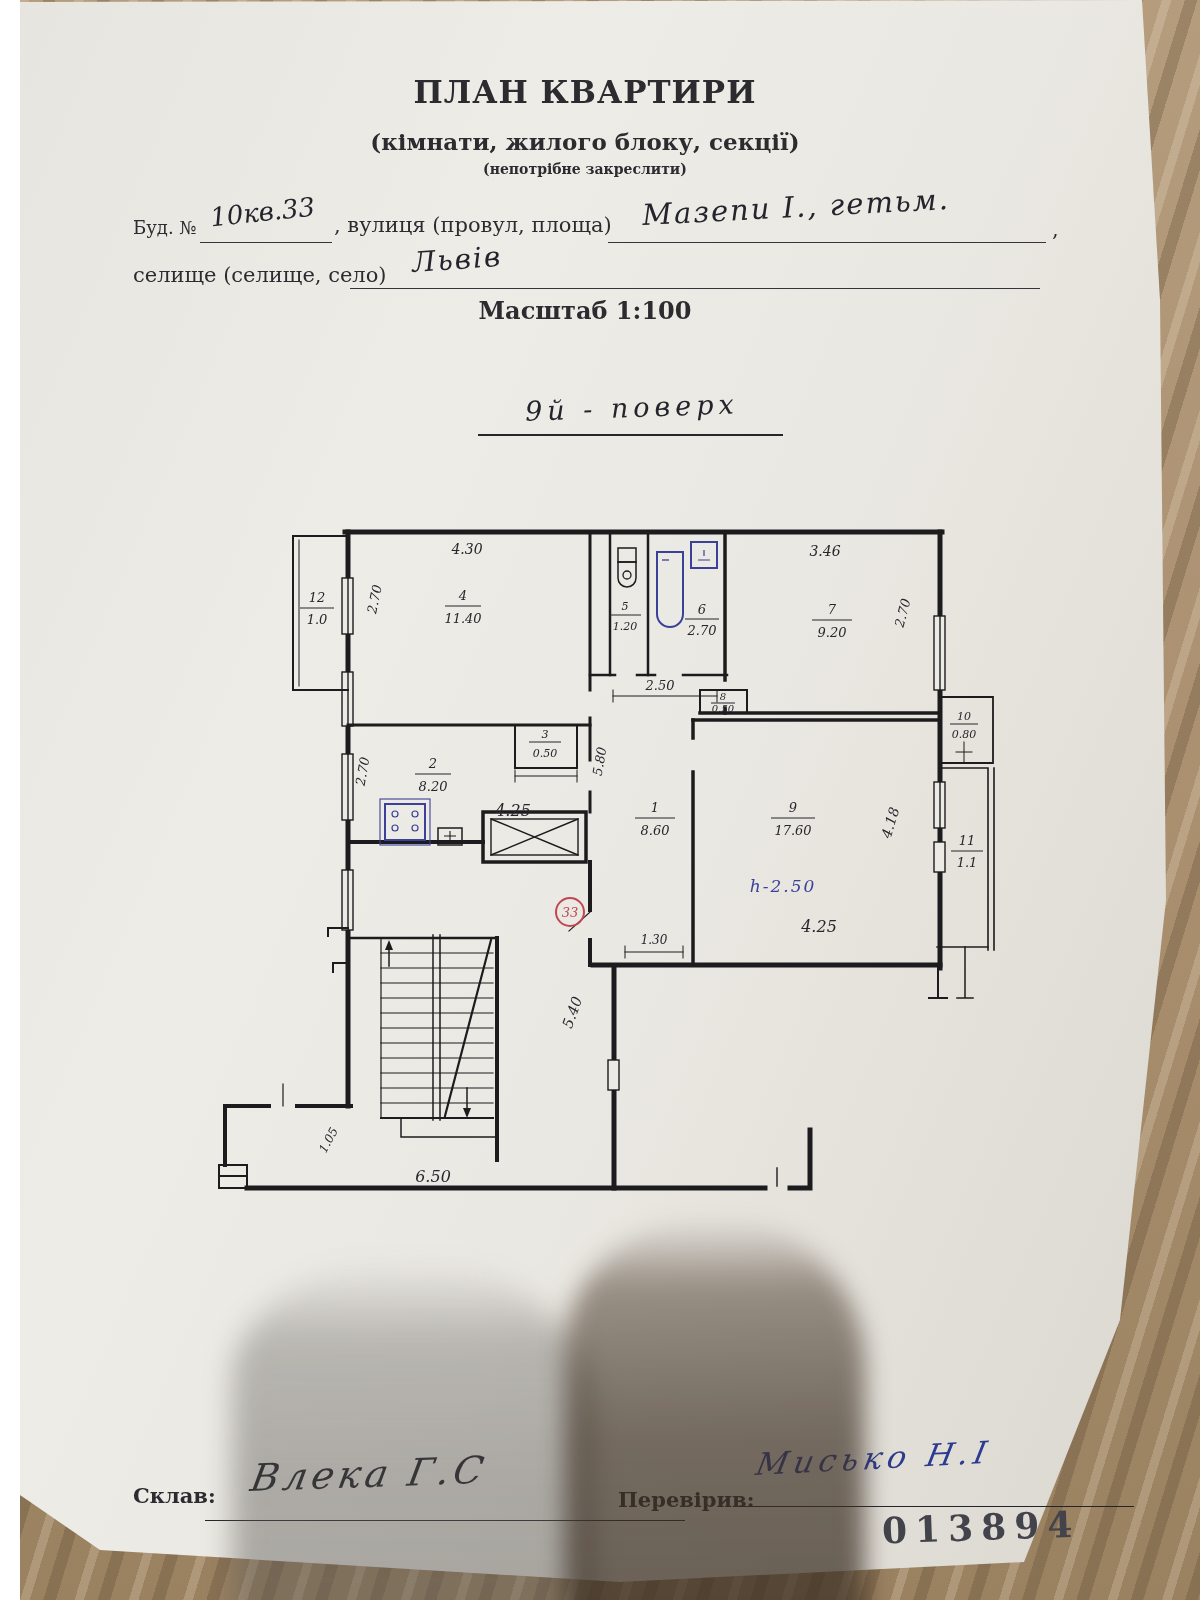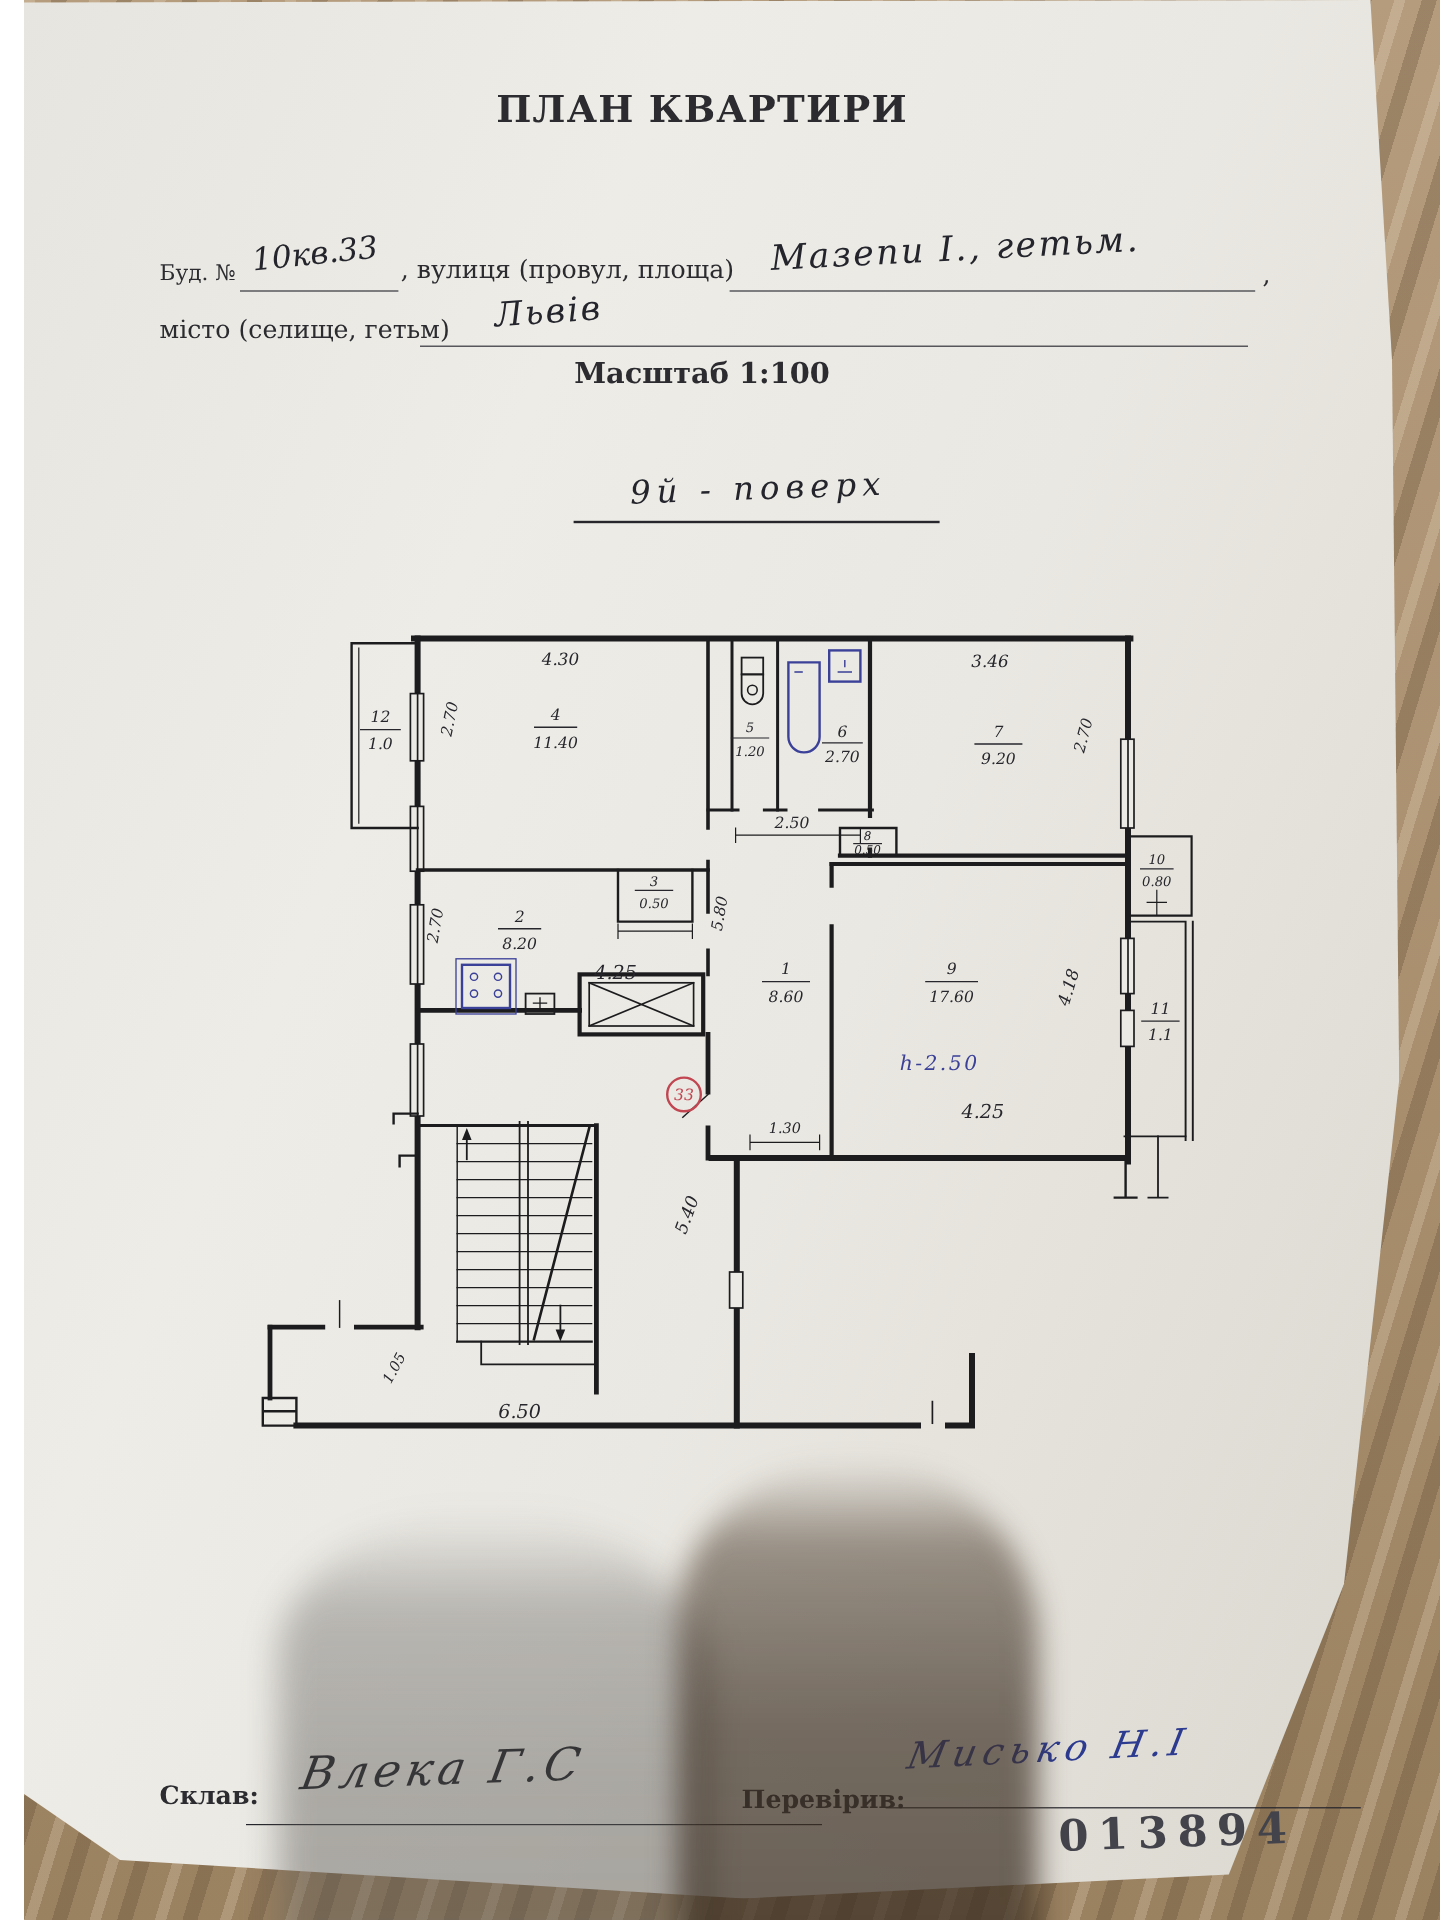--- a/index.html
+++ b/index.html
@@ -36,30 +36,32 @@
     border-radius:50% 50% 0 0/130px 150px 0 0;filter:blur(12px);}
   .stamp{font-family:"DejaVu Serif",serif;font-weight:600;letter-spacing:8px;color:#43434b;}
 </style>
 </head>
 <body>
 
 <div class="photo">
   <div class="paper"></div>
 
   <div class="abs center800 printed bold" style="top:74px;font-size:31px;letter-spacing:1px;">ПЛАН КВАРТИРИ</div>
+  <div class="abs center800 printed bold" style="top:128px;font-size:23px;">(кімнати, жилого блоку, секції)</div>
+  <div class="abs center800 printed bold" style="top:161px;font-size:14px;">(непотрібне закреслити)</div>
 
   <div class="abs printed" style="left:113px;top:217px;font-size:18px;">Буд. №</div>
   <div class="abs uline" style="left:180px;top:214px;width:132px;height:28px;"></div>
   <div class="abs hw" style="left:190px;top:197px;font-size:26px;transform:rotate(-6deg);">10кв.33</div>
   <div class="abs printed" style="left:314px;top:213px;font-size:21px;">, вулиця (провул, площа)</div>
   <div class="abs uline" style="left:588px;top:214px;width:438px;height:28px;"></div>
   <div class="abs hw" style="left:622px;top:190px;font-size:29px;transform:rotate(-3deg);letter-spacing:2px;">Мазепи І., гетьм.</div>
   <div class="abs printed" style="left:1032px;top:217px;font-size:21px;">,</div>
 
-  <div class="abs printed" style="left:113px;top:263px;font-size:21px;">місто (селище, гетьм)</div>
+  <div class="abs printed" style="left:113px;top:263px;font-size:21px;">селище (селище, село)</div>
   <div class="abs uline" style="left:330px;top:258px;width:690px;height:30px;"></div>
   <div class="abs hw" style="left:392px;top:243px;font-size:28px;transform:rotate(-4deg);letter-spacing:2px;">Львів</div>
 
   <div class="abs center800 printed bold" style="top:296px;font-size:24px;">Масштаб 1:100</div>
 
   <div class="abs hw" style="left:505px;top:392px;font-size:27px;letter-spacing:5px;transform:rotate(-2deg);">9й - поверх</div>
   <div class="abs" style="left:458px;top:404px;width:305px;height:30px;border-bottom:2.2px solid #26262c;"></div>
 
   <svg class="plan-svg" width="805" height="690" viewBox="0 0 805 690">
     <g stroke="#1c1c1e" fill="none" stroke-linecap="square">

